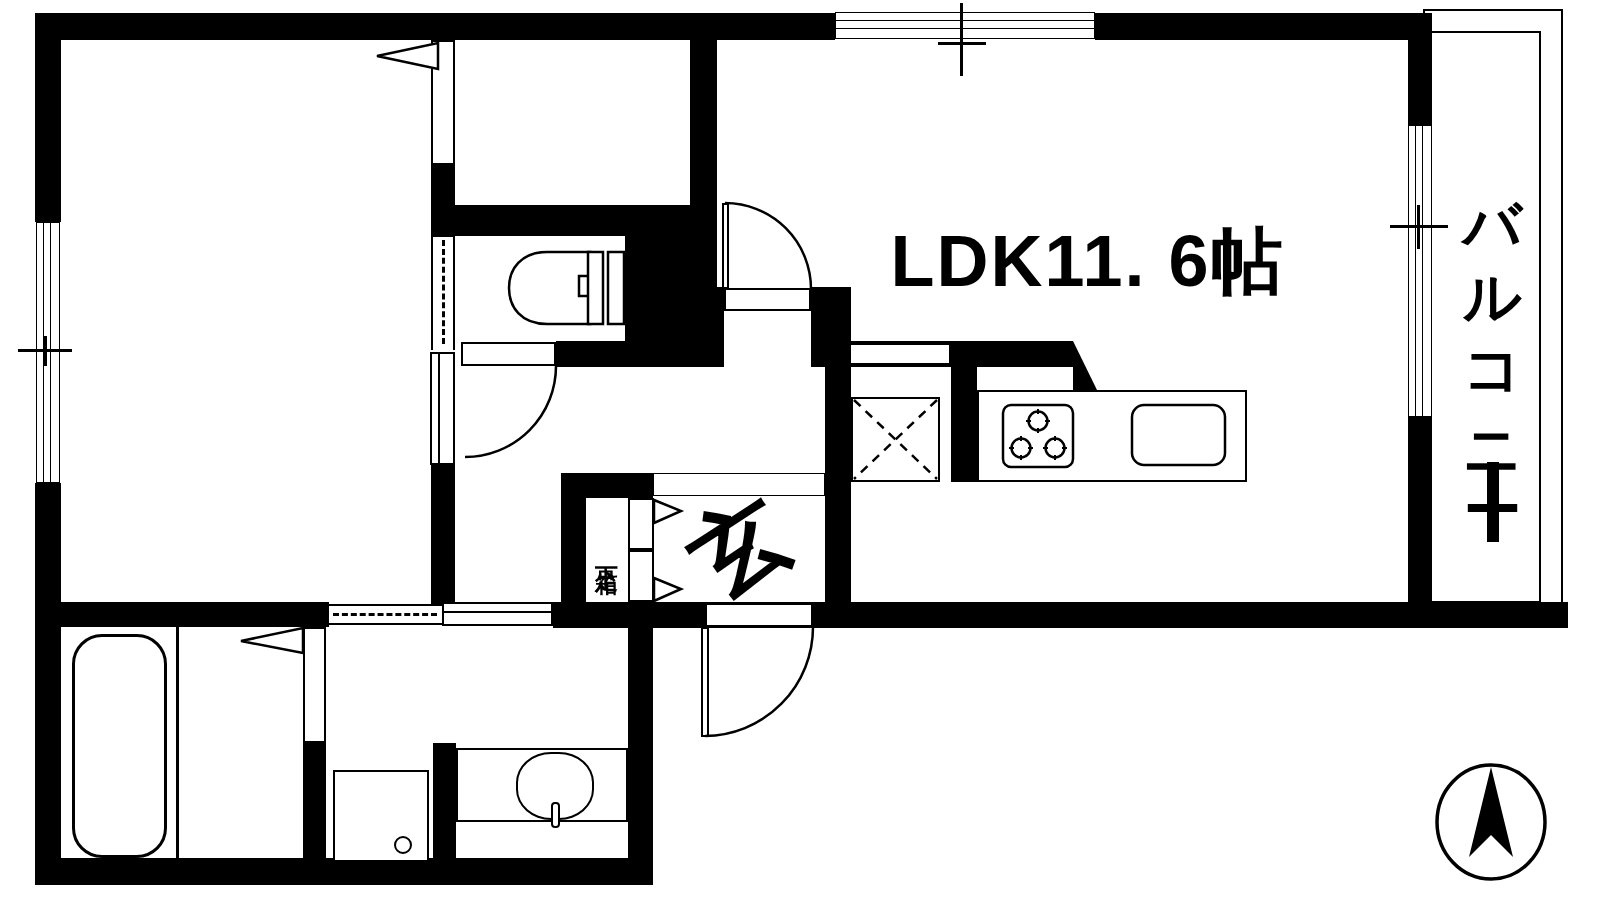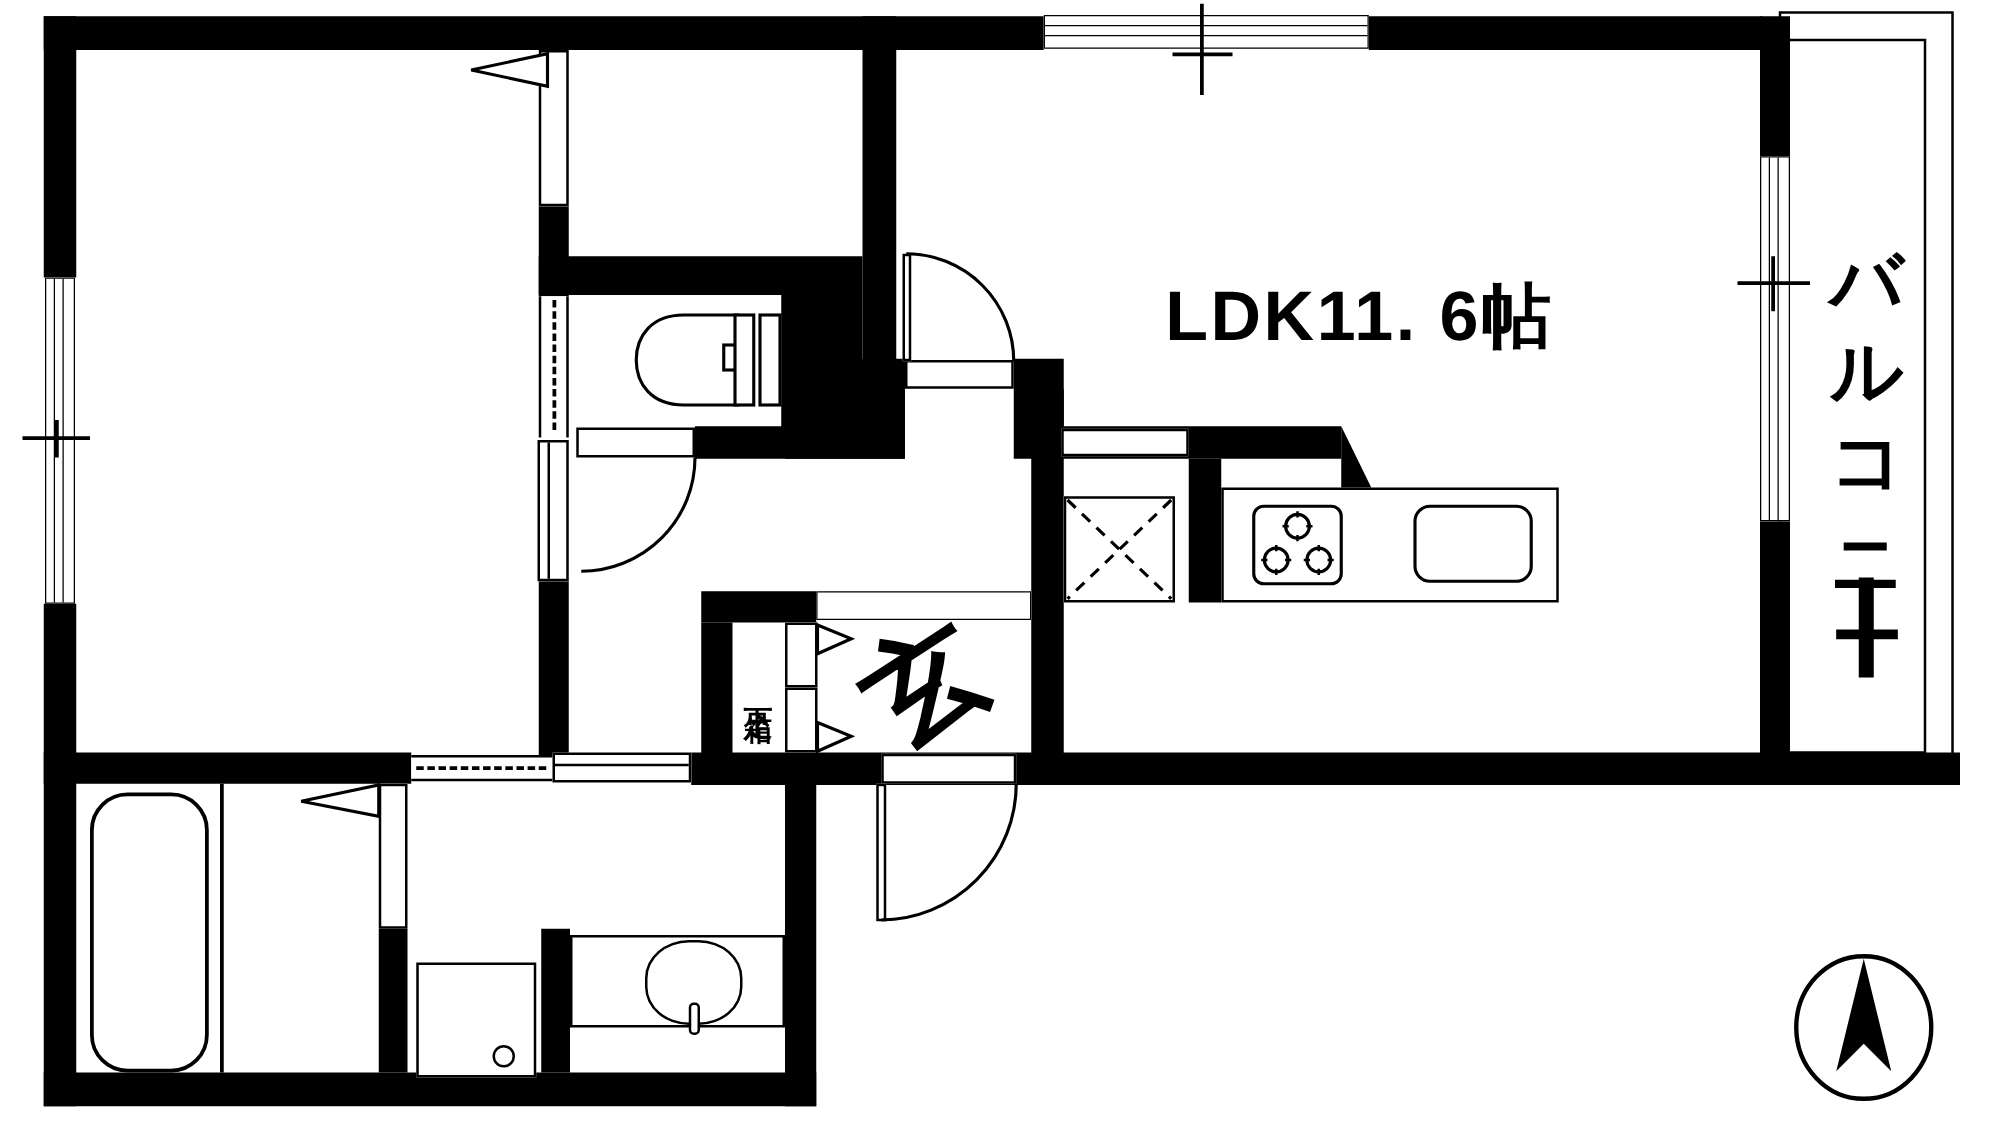--- a/index.html
+++ b/index.html
@@ -155,18 +155,18 @@
       <line x1="854" y1="400" x2="937" y2="479"></line>
       <line x1="937" y1="400" x2="854" y2="479"></line>
     </g>
 
     <g>
       <ellipse cx="1491" cy="822" rx="54" ry="57" fill="#fff" stroke="#000" stroke-width="3.5"></ellipse>
       <polygon points="1491,767 1513,857 1491,835 1469,857" fill="#000"></polygon>
     </g>
   </svg>
 
-  <div class="lbl z50" style="left:820px;top:225px;width:535px;font-size:56px;letter-spacing:2px;">LDK11. 6帖</div>
+  <div class="lbl z50" style="left:820px;top:225px;width:535px;font-size:72px;letter-spacing:2px;">LDK11. 6帖</div>
   <div class="lbl z50" style="left:688px;top:500px;width:104px;font-size:94px;transform:rotate(-33deg);">玄</div>
   <div class="lbl vtext z50" style="left:587px;top:506px;width:40px;height:95px;font-size:23px;font-weight:600;letter-spacing:3px;line-height:40px;">下足箱</div>
   <div class="lbl vtext z50" style="left:1456px;top:66px;width:74px;height:520px;font-size:58px;letter-spacing:14px;line-height:74px;">バルコニー</div>
 
 </div>
 
 </body></html>

